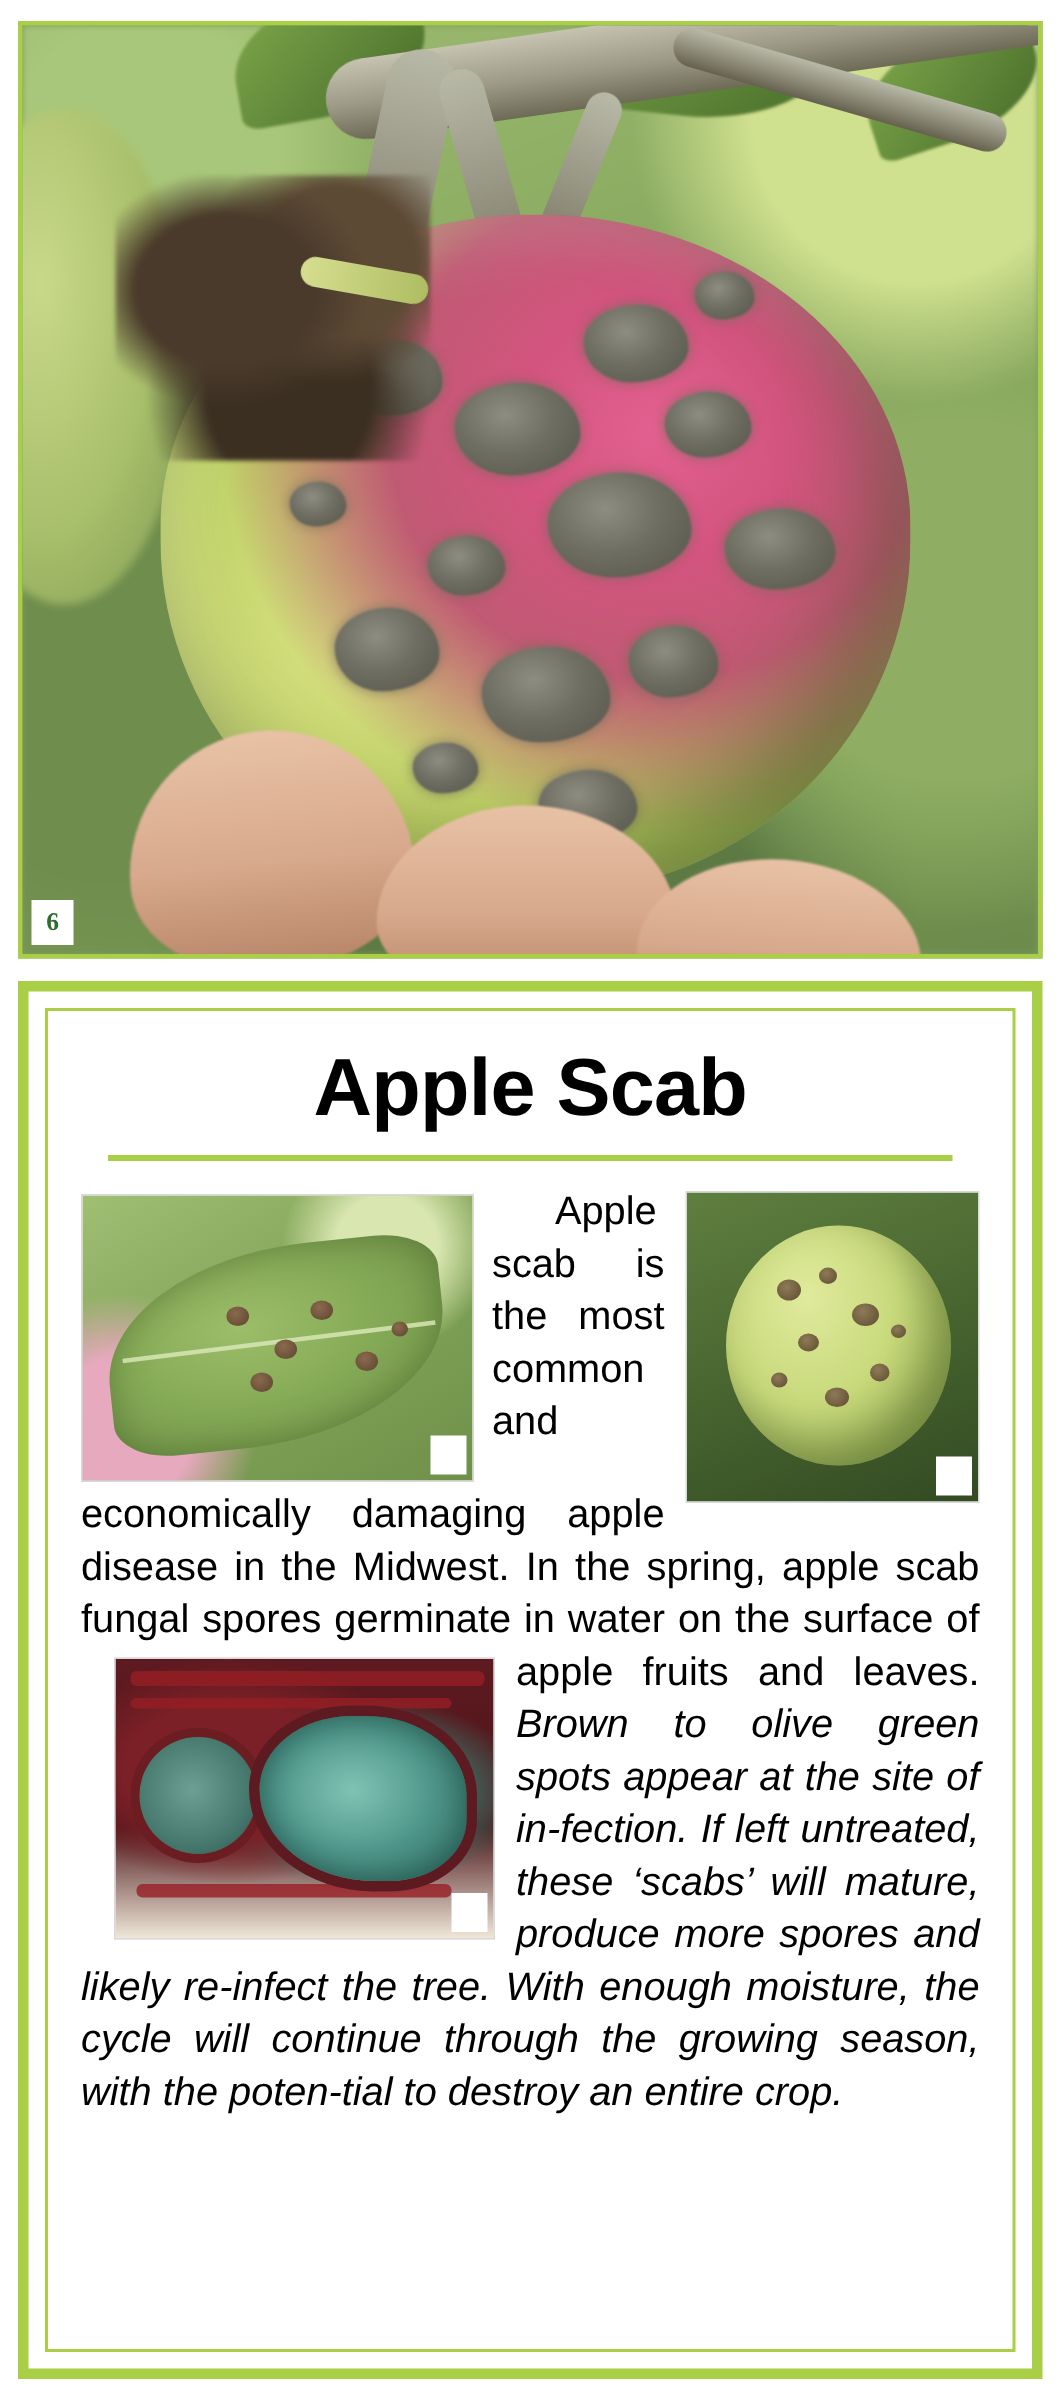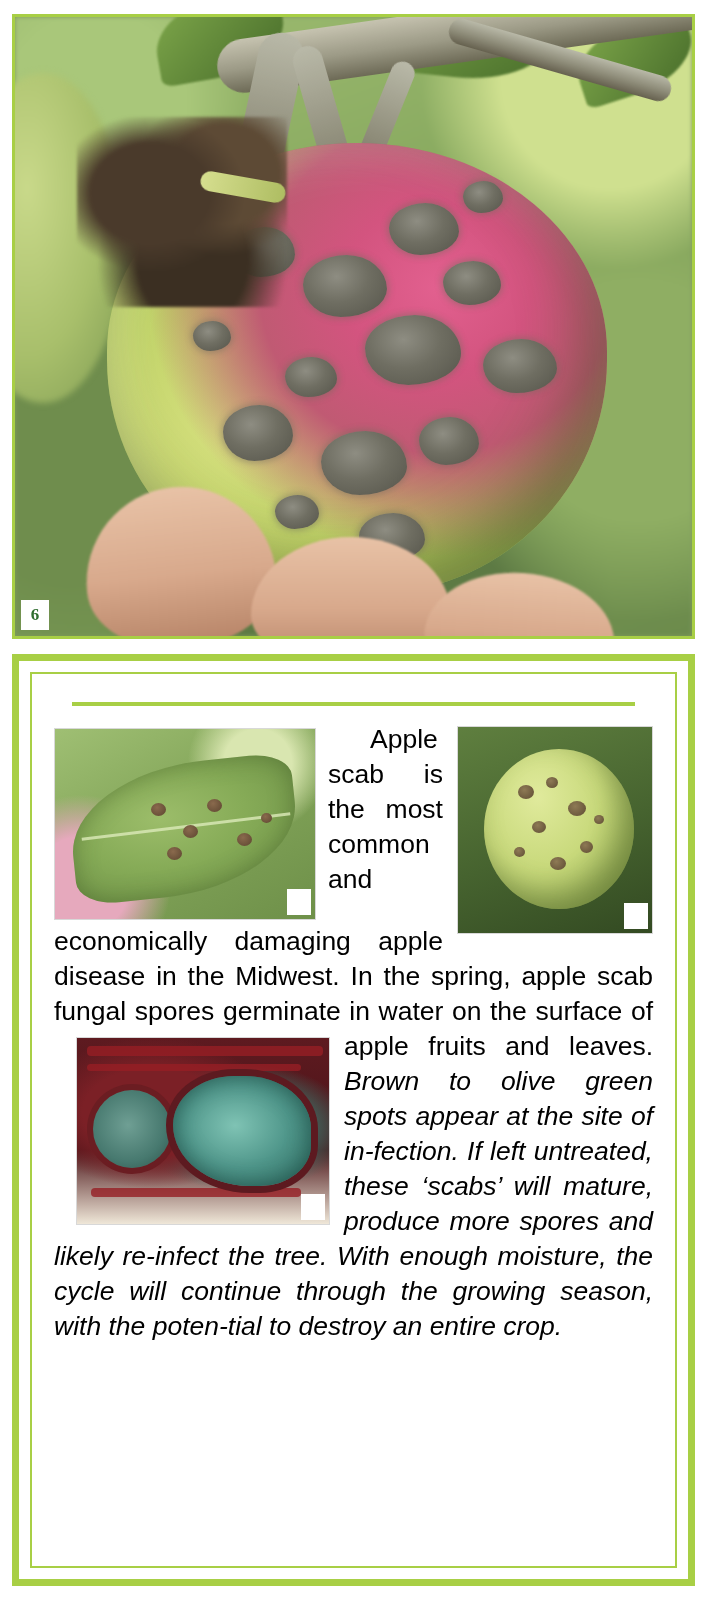--- a/index.html
+++ b/index.html
@@ -343,20 +343,21 @@
       <div class="finger f1"></div>
       <div class="finger f2"></div>
       <div class="finger f3"></div>
     </div>
     <div class="credit">6</div>
   </div>
 
   <div class="info">
     <div class="info-inner">
 
+      <div class="title">Apple Scab</div>
 
       <div class="rule"></div>
 
       <div class="body-text">
 
         
         <div class="thumb thumb-leaf">
           <div class="leafblade"></div>
           <div class="leafvein"></div>
           <div class="leafspot" style="left:96px;  top:74px;"></div>

